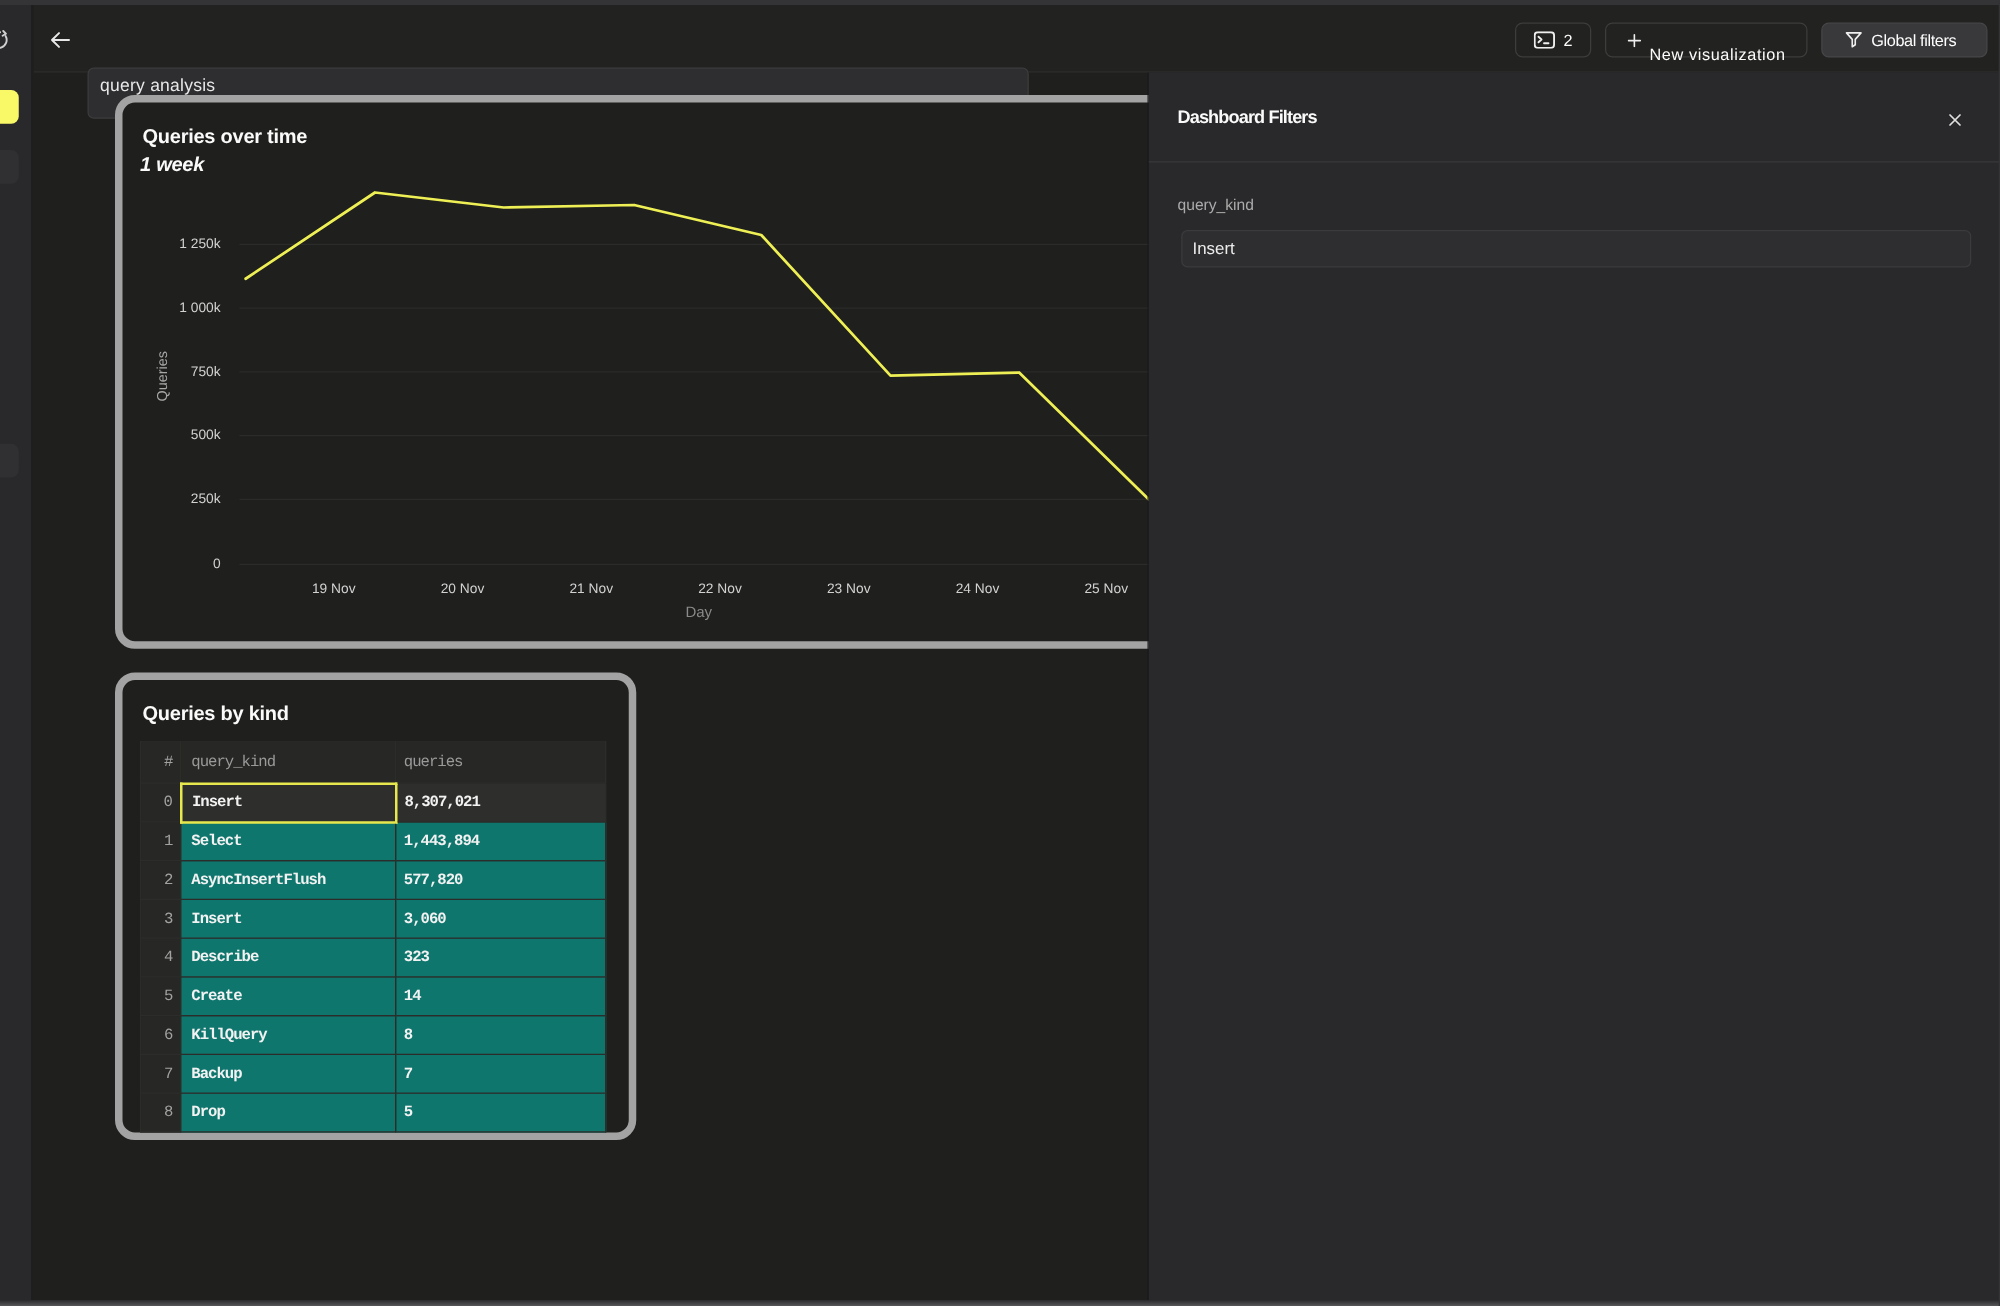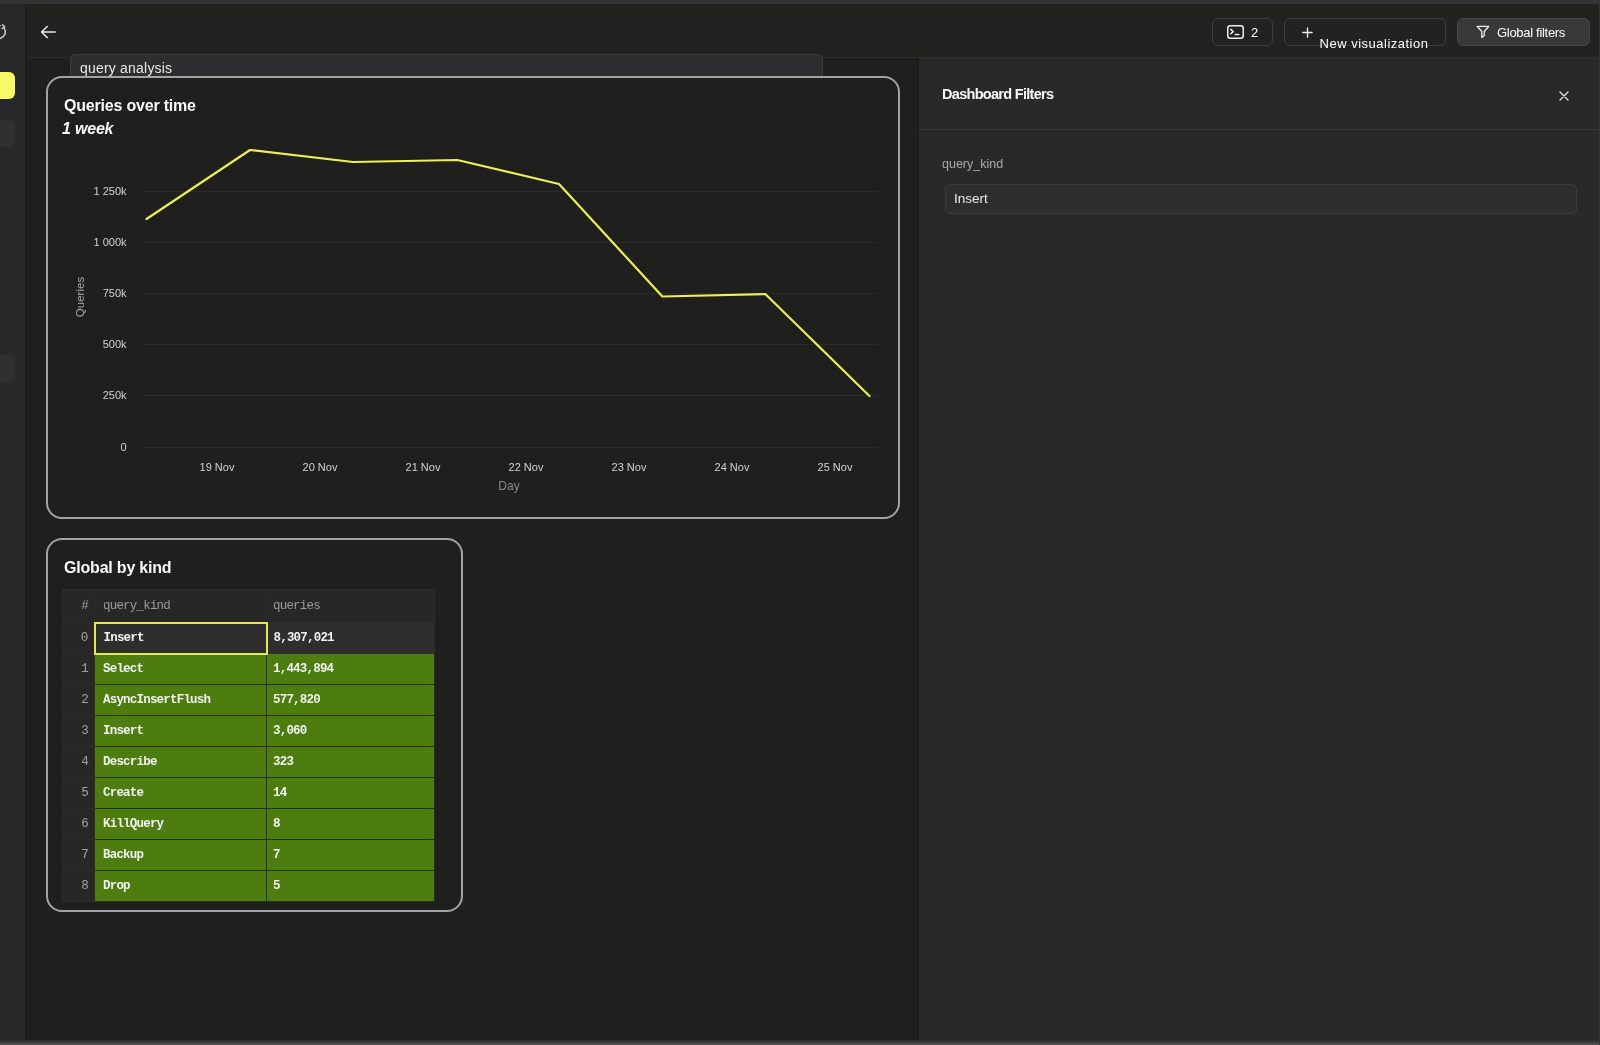--- a/index.html
+++ b/index.html
@@ -10,21 +10,21 @@
   #sidebar { left:0; top:4px; width:26px; height:1041px; background:#29292b; border-right:1px solid #1b1b1b; }
   #topbar { left:27px; top:4px; width:1573px; height:54px; background:#222220; border-bottom:1px solid #2d2d2b; }
   #backarrow { left:40px; top:25px; }
   #nameinput { left:70px; top:18px; width:753px; height:41px; background:#2e2e30; border:1px solid #3c3c3e;
     border-radius:5px; color:#e8e8e8; font-size:14px; letter-spacing:0.2px; line-height:27px; padding-left:9px;margin-top:36px; }
   .btn { position:absolute; top:18px; height:28px; border:1px solid #3d3d3b; border-radius:6px;
     color:#fdfdfd; font-size:13px; display:flex; align-items:center; justify-content:center; gap:7px; }
   #btn-console { left:1212px; width:61px; }
   #btn-newviz  { left:1284px; width:162px; }
   #btn-global  { left:1457px; width:133px; background:#39393b; border-color:#464648; justify-content:flex-start; padding-left:18px; }
-  .scard { position:absolute; border:2px solid #a3a3a3; border-radius:16px; background:#1f1f1d; }
+  .scard { position:absolute; border:6px solid #a3a3a3; border-radius:16px; background:#1f1f1d;margin-left:46px; }
   #card1 { left:46px; top:76px; width:854px; height:443px; }
   #card2 { left:46px; top:538px; width:417px; height:374px; }
   .ctitle { position:absolute; color:#fafafa; font-weight:bold; font-size:16px; letter-spacing:-0.2px; }
   #divider { left:918px; top:58px; width:1px; height:987px; background:#19191b; }
   #panel { left:919px; top:58px; width:681px; height:987px; background:#29292b; }
   #panelhead { position:absolute; left:0; top:0; width:681px; height:72px; border-bottom:1px solid #38383a; }
   #paneltitle { position:absolute; left:23px; top:28px; color:#fafafa; font-size:14.5px; font-weight:bold; letter-spacing:-0.7px; }
   #panelx { position:absolute; left:640px; top:33px; }
   #qklabel { position:absolute; left:23px; top:99px; color:#ababab; font-size:12.5px; }
   #qkinput { position:absolute; left:26px; top:126px; width:632px; height:30px; background:#2e2e30;
@@ -34,21 +34,21 @@
 
   
   #qtable { position:absolute; left:14px; top:49px; border-collapse:collapse;
     font-family:"Liberation Mono", monospace; font-size:12.5px; letter-spacing:-0.8px; }
   #qtable td, #qtable th { border:1px solid #2c2c2a; height:31px; padding:0; }
   #qtable th { height:33px; font-weight:normal; color:#9a9a9a; background:#272725; text-align:left; }
   #qtable .num { background:#272725; color:#a2a2a2; text-align:right; padding-right:6px; width:32px; }
   #qtable th.num { text-align:right; }
   #qtable .kind { width:172px; padding-left:8px; }
   #qtable .qty  { width:168px; padding-left:6px; }
-  #qtable td.kind, #qtable td.qty { background:#4d7c0f; color:#f2f2f2; font-weight:bold; }
+  #qtable td.kind, #qtable td.qty { background:#0f766e; color:#f2f2f2; font-weight:bold; }
   #qtable td.colb, #qtable th.colb { border-left:1px solid #343432; }
   #qtable tr.sel td.kind, #qtable tr.sel td.qty { background:#2e2e2c; }
   #qtable tr.sel td.kind { border:2px solid #e7e84e; }
   #qtable { border:1px solid #343432; }
 </style>
 </head>
 <body>
 <div class="abs" id="topstrip"></div>
 <div class="abs" id="sidebar">
   <svg class="abs" style="left:-9px; top:20px;" width="16" height="16" viewBox="0 0 16 16" fill="none">
@@ -114,21 +114,21 @@
       <text x="581" y="392.5">23 Nov</text>
       <text x="684" y="392.5">24 Nov</text>
       <text x="787" y="392.5">25 Nov</text>
     </g>
     <text x="461" y="411.5" font-family="Liberation Sans, sans-serif" font-size="12" fill="#8a8a8a" text-anchor="middle">Day</text>
     <polyline points="98.5,141 202,72 305,84 409.3,82 511,106 614.4,218.5 717.3,216 821.5,318" stroke="#eeef55" stroke-width="2.2" stroke-linejoin="round" stroke-linecap="round"></polyline>
   </svg>
 </div>
 
 <div class="scard" id="card2">
-  <div class="ctitle" style="left:16px; top:19px;">Global by kind</div>
+  <div class="ctitle" style="left:16px; top:19px;">Queries by kind</div>
   <table id="qtable">
     <tbody>
         <tr>
           <th class="num">#</th>
           <th class="kind colb">query_kind</th>
           <th class="qty colb">queries</th>
         </tr>
     <tr class="sel">
           <td class="num">0</td>
           <td class="kind colb">Insert</td>

